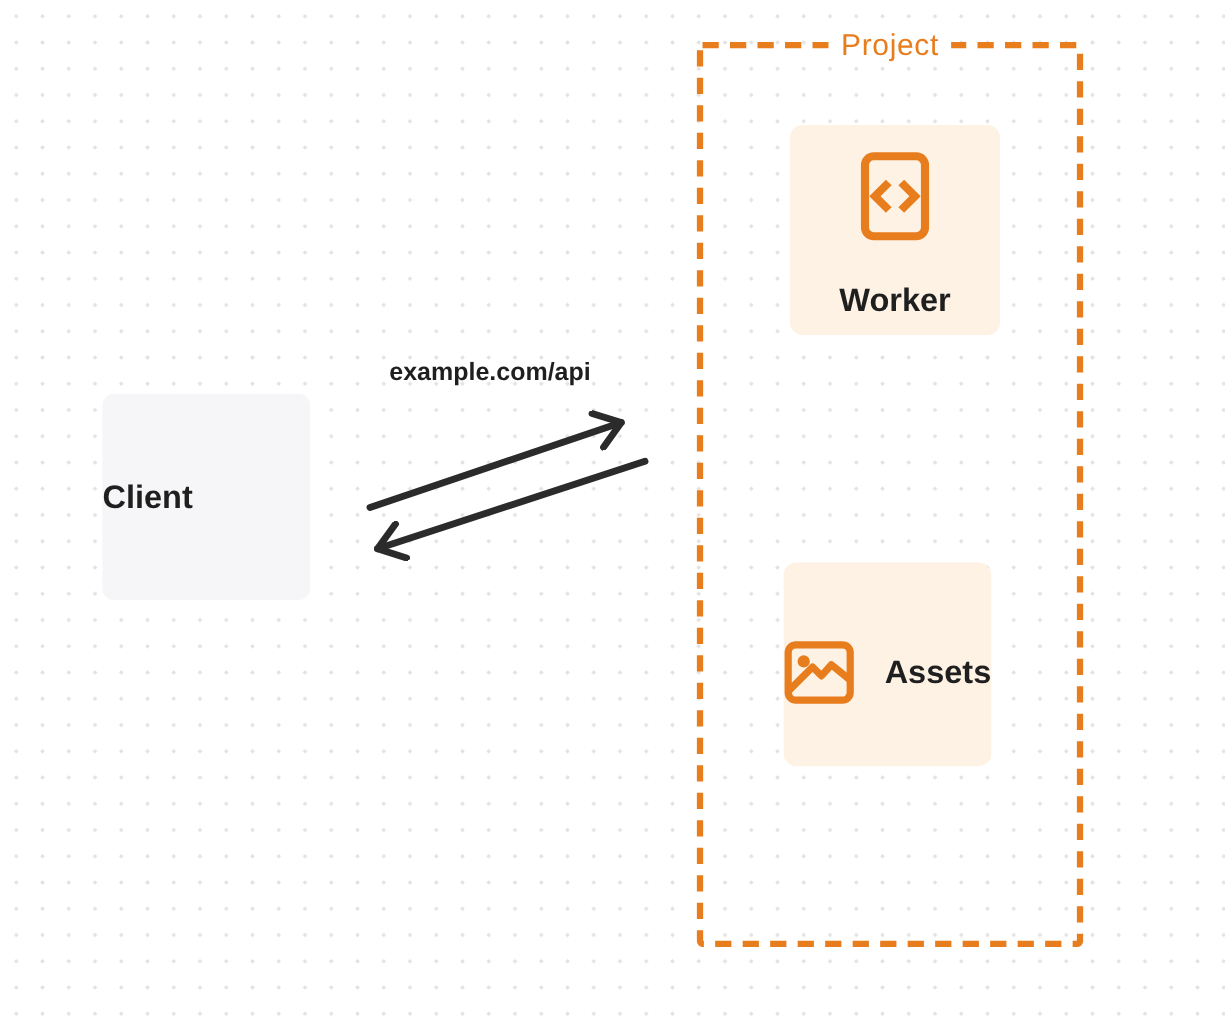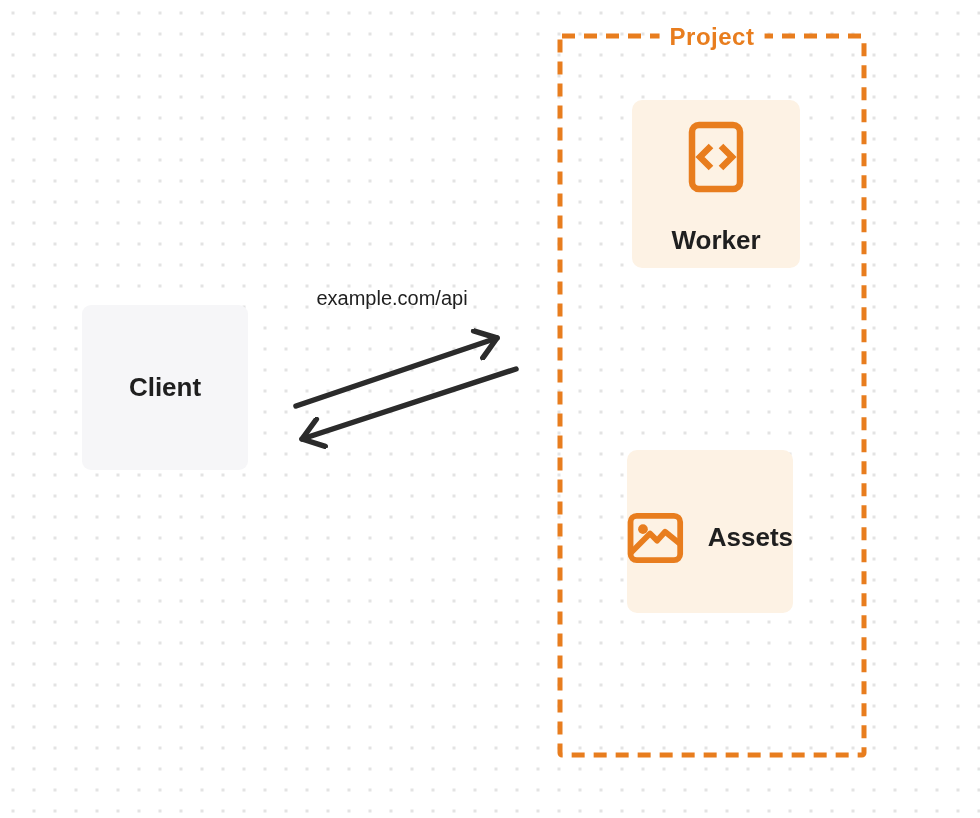--- a/index.html
+++ b/index.html
@@ -44,52 +44,51 @@
     stroke-linecap: round;
     stroke-linejoin: round;
   }
 
   .project-title {
     position: absolute;
     left: 712px;
     top: 21px;
     transform: translateX(-50%);
     font-size: 24px;
-    font-weight: 700;
+    font-weight: 400;
     letter-spacing: 0.5px;
     color: var(--orange, #E87D1E);
     background: #ffffff;
     padding: 2px 10px;
     white-space: nowrap;
   }
 
   .client-box {
     position: absolute;
-    left: 82px; top: 305px;
+    left: 82px; top: 315px;
     width: 166px; height: 165px;
     background: var(--client-bg, #F6F6F8);
     border-radius: 9px;
     display: flex;
     align-items: center;
-    justify-content: center;
   }
 
   .box-label {
     font-size: 26px;
     font-weight: 700;
     color: var(--ink, #1F1F1F);
     white-space: nowrap;
   }
 
   .url-label {
     position: absolute;
     left: 392px; top: 287px;
     transform: translateX(-50%);
     font-size: 20px;
-    font-weight: 400;
+    font-weight: 700;
     color: var(--ink, #1F1F1F);
     white-space: nowrap;
   }
 
   .worker-box {
     position: absolute;
     left: 632px; top: 100px;
     width: 168px; height: 168px;
     background: var(--cream, #FDF2E4);
     border-radius: 10px;

